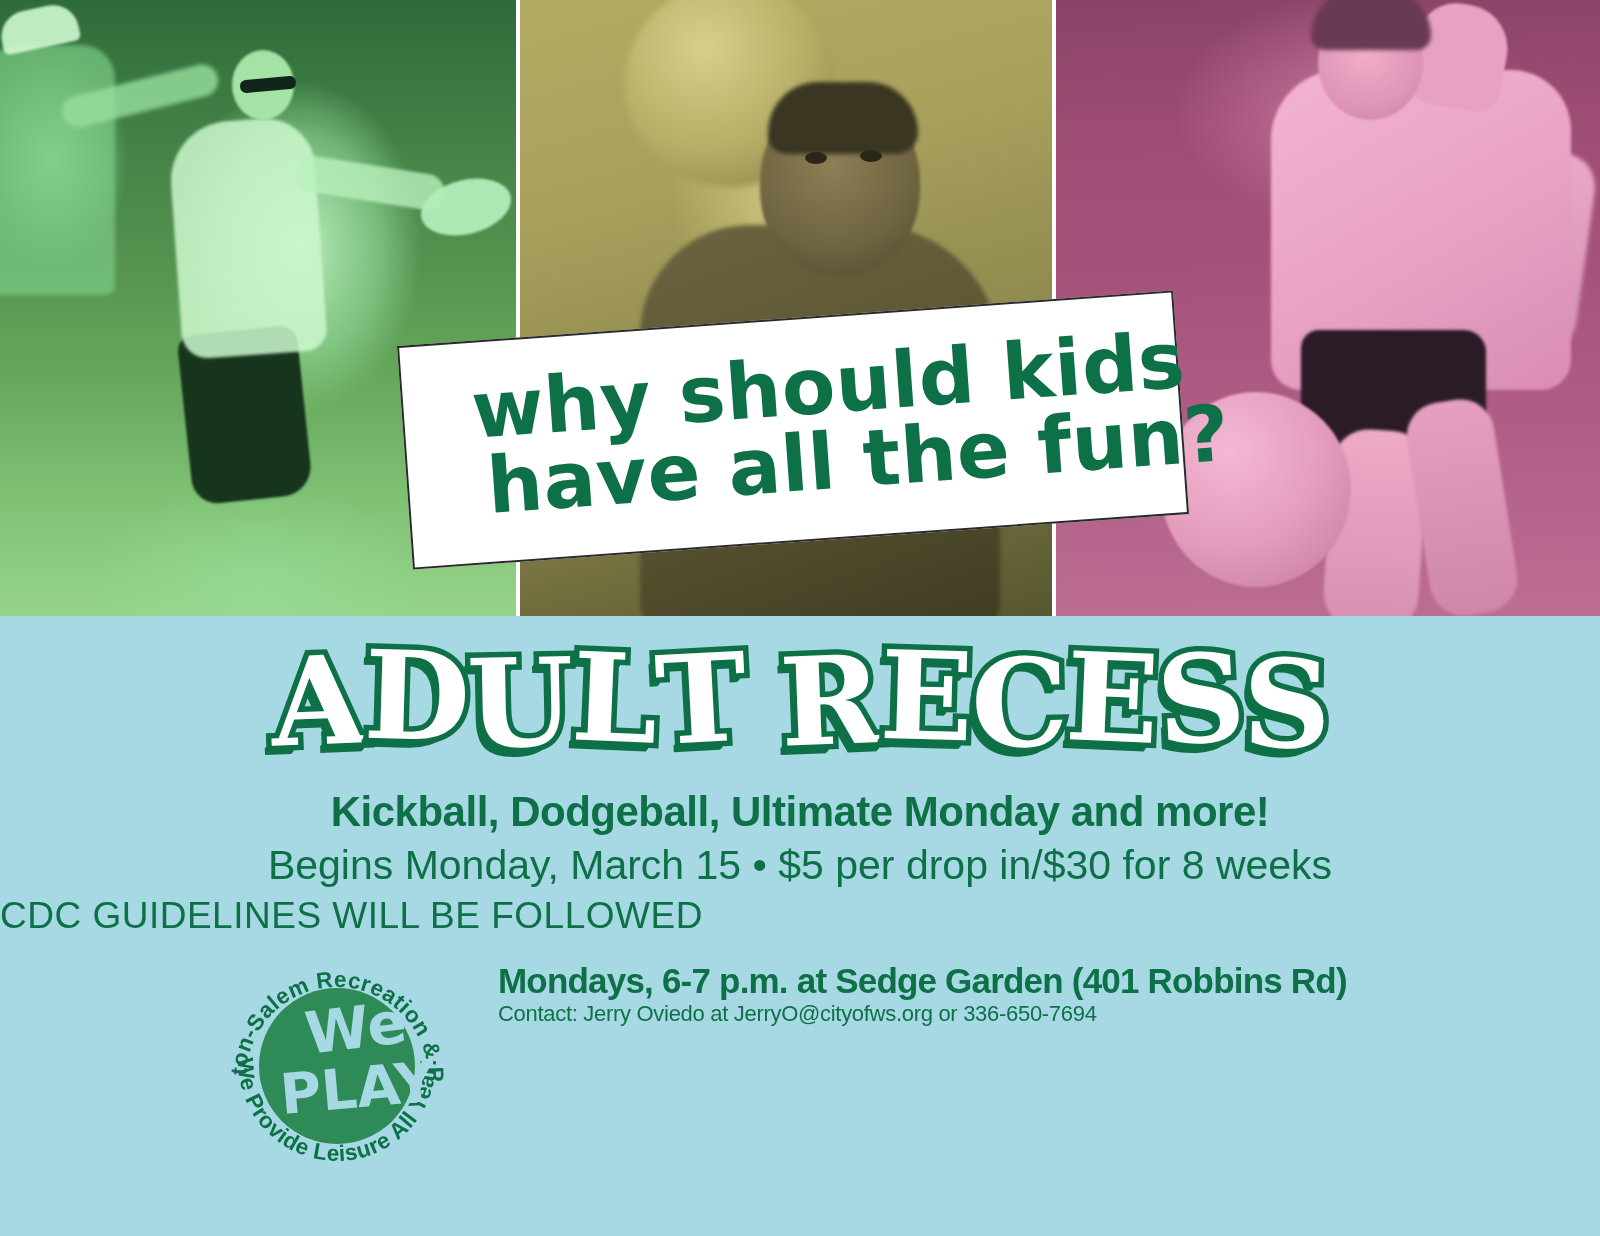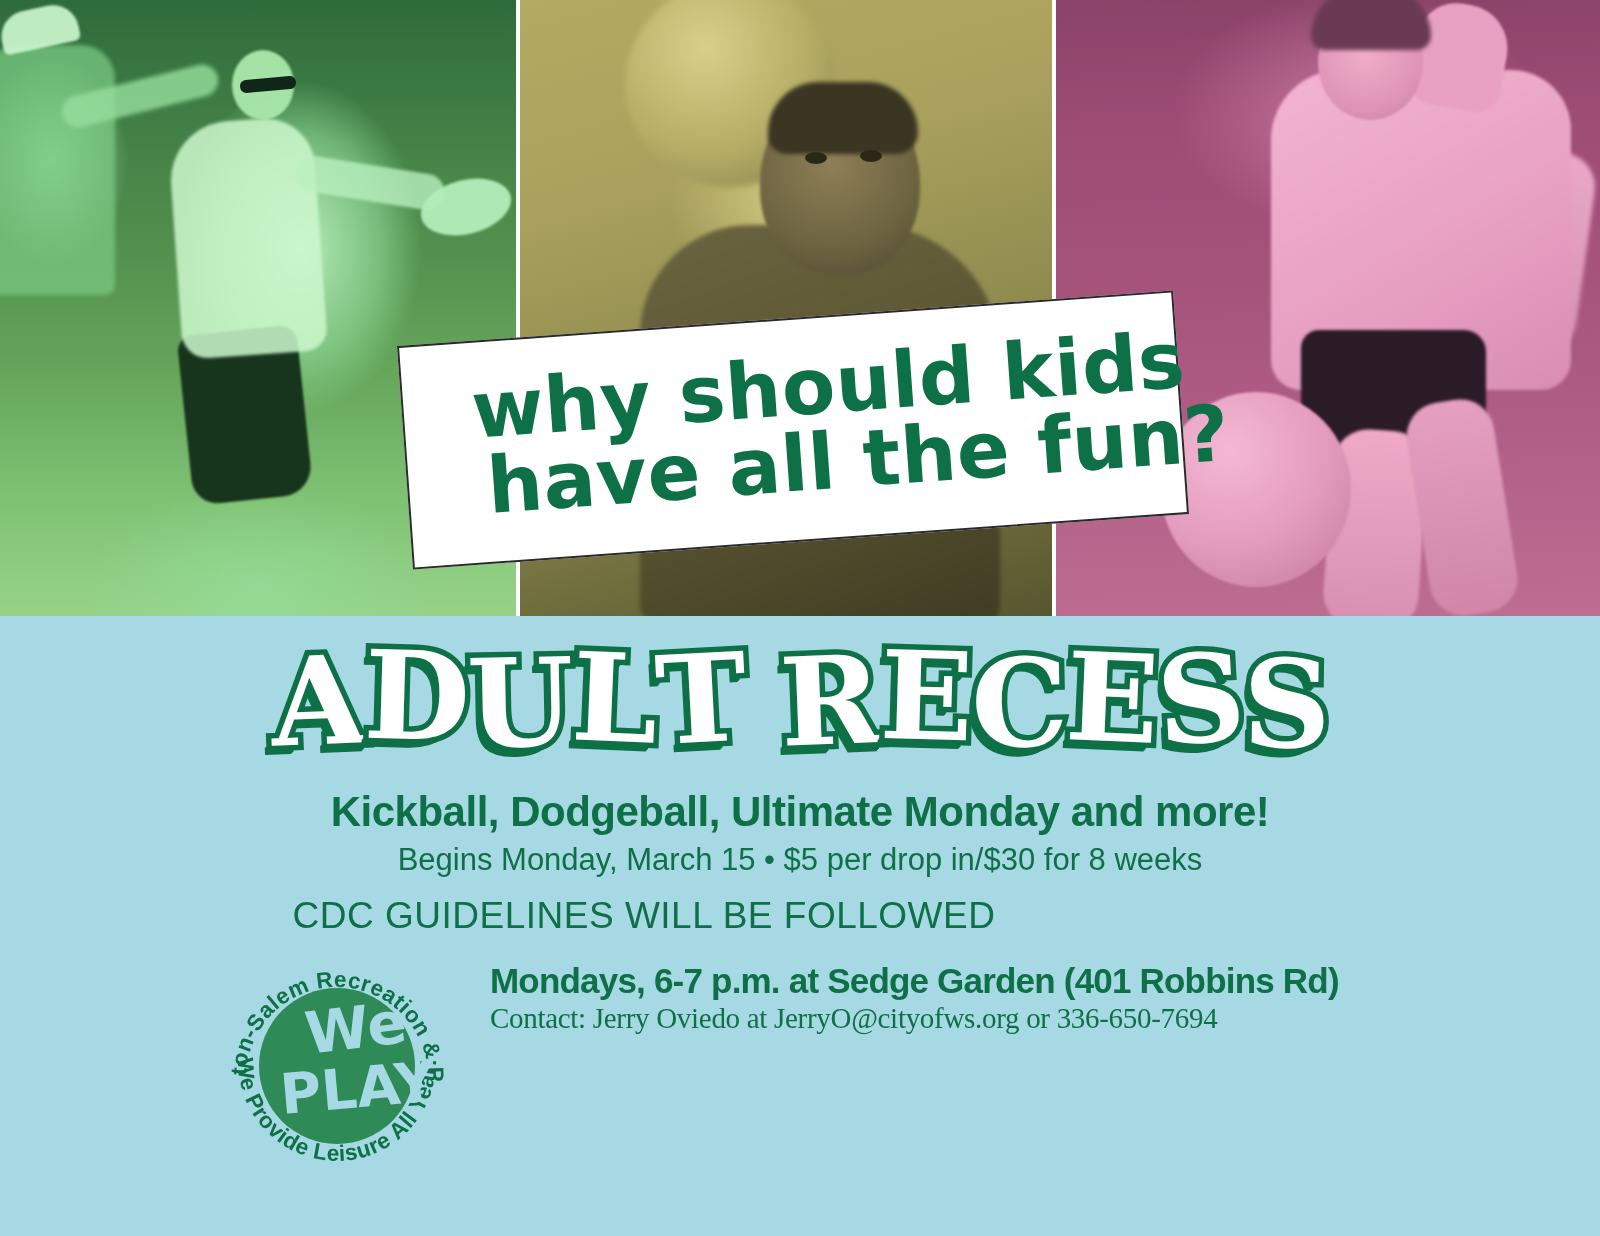--- a/index.html
+++ b/index.html
@@ -244,26 +244,26 @@
     font-family: "Liberation Sans", sans-serif;
     font-weight: bold;
     font-size: 42px;
     color: #0E7046;
     letter-spacing: -0.5px;
   }
   .sub2 {
     position: absolute; left: 0; top: 222px; width: 1600px; text-align: center;
     font-family: "Liberation Sans", sans-serif;
     font-weight: normal;
-    font-size: 31px;
+    font-size: 41px;
     color: #0E7046;
     letter-spacing: 0px;
   }
   .sub3 {
-    position: absolute; left: 0; top: 275px; width: 1288px; text-align: center;
+    position: absolute; left: 0; top: 275px; width: 1288px; 
     font-family: "Liberation Sans", sans-serif;
     font-weight: normal;
     font-size: 37px;
     color: #0E7046;
     letter-spacing: 0.5px;
   }
 
   
   .logo {
     position: absolute;
@@ -274,33 +274,33 @@
   }
   .logo svg { display: block; }
 
   
   .sessions {
     position: absolute;
     left: 490px;
     top: 340px;
     width: 1050px;
   }
-  .session { margin-bottom: 22px; }
+  .session { margin-bottom: 22px; margin-left: 8px; }
   .session-title {
     font-family: "Liberation Sans", sans-serif;
     font-weight: bold;
     font-size: 35px;
     color: #0E7046;
     letter-spacing: -0.8px;
     line-height: 1.18;
   }
   .session-contact {
-    font-family: Liberation Serif, serif;
+    font-family: Liberation Sans, sans-serif;
     font-weight: normal;
-    font-size: 29px;
+    font-size: 22px;
     color: #0E7046;
     letter-spacing: -0.3px;
     line-height: 1.22;
   }
 </style>
 </head>
 <body>
 
 <div id="flyer">
 

